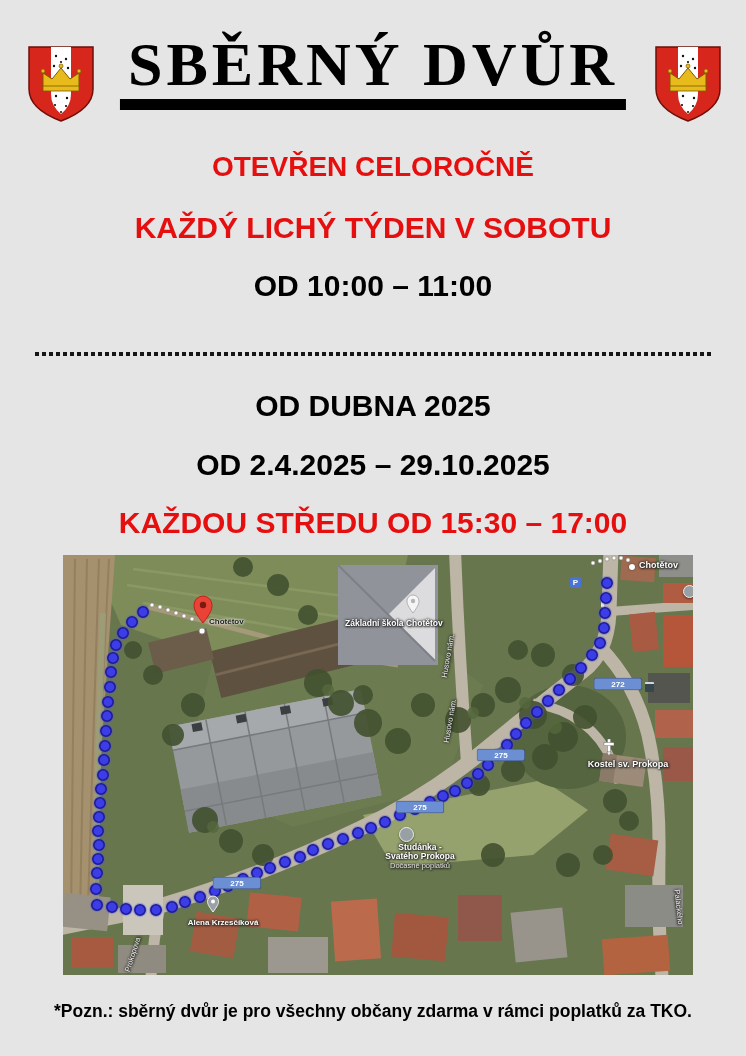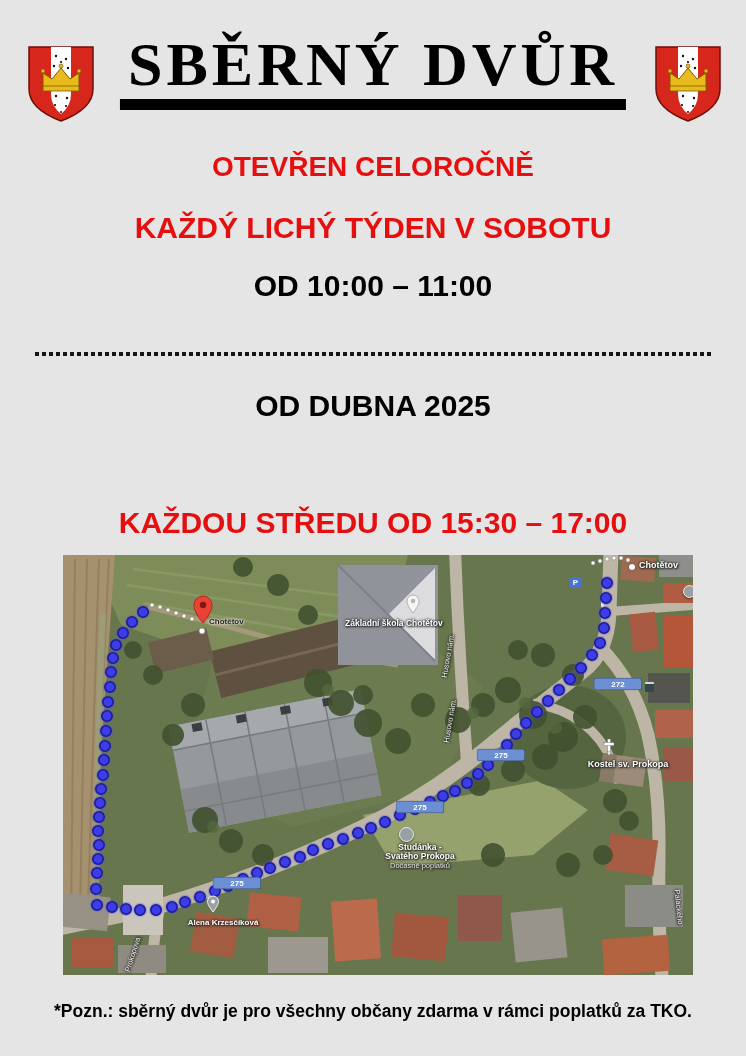--- a/index.html
+++ b/index.html
@@ -94,20 +94,21 @@
 
   <div class="title">SBĚRNÝ DVŮR</div>
 
   <div class="cline red l2" style="color: rgb(230, 15, 15);">KAŽDÝ LICHÝ TÝDEN V SOBOTU</div>
   <div class="cline red l1" style="color: rgb(230, 15, 15);">OTEVŘEN CELOROČNĚ</div>
   <div class="cline l3">OD 10:00 – 11:00</div>
 
   <div class="divider"></div>
 
   <div class="cline l4">OD DUBNA 2025</div>
+  <div class="cline l5">OD 2.4.2025 – 29.10.2025</div>
   <div class="cline red l6" style="color: rgb(230, 15, 15); text-align: center;">KAŽDOU STŘEDU OD 15:30 – 17:00</div>
 
   <div class="map">
     <svg class="bg" viewBox="0 0 630 420" preserveAspectRatio="none">
       <rect width="630" height="420" fill="#68764e"></rect>
 
       <polygon points="40,0 345,0 330,62 250,96 150,102 58,70 44,38" fill="#7e8c5a"></polygon>
       <g stroke="#8d9c66" stroke-width="2.5" opacity="0.8">
         <line x1="70" y1="14" x2="305" y2="44"></line>
         <line x1="64" y1="30" x2="292" y2="64"></line>

